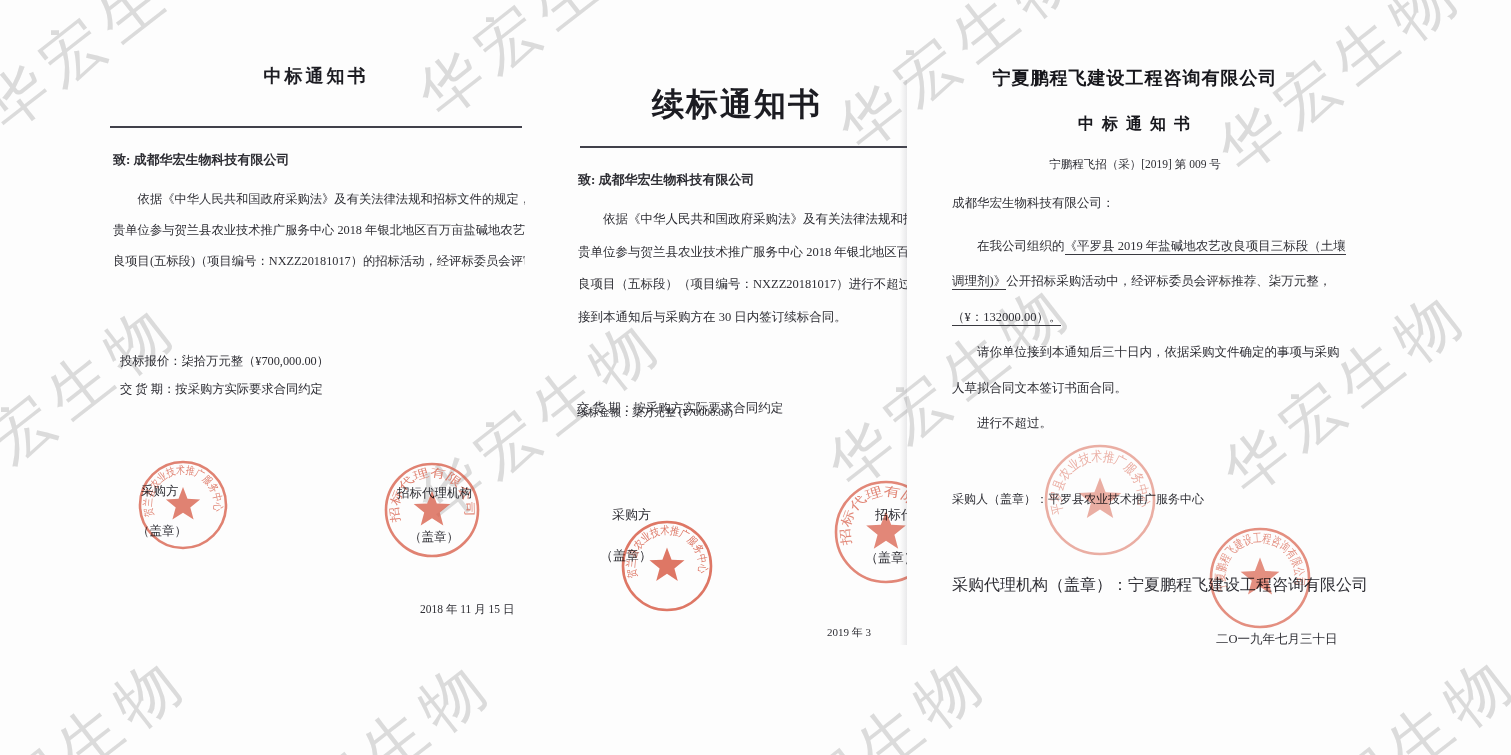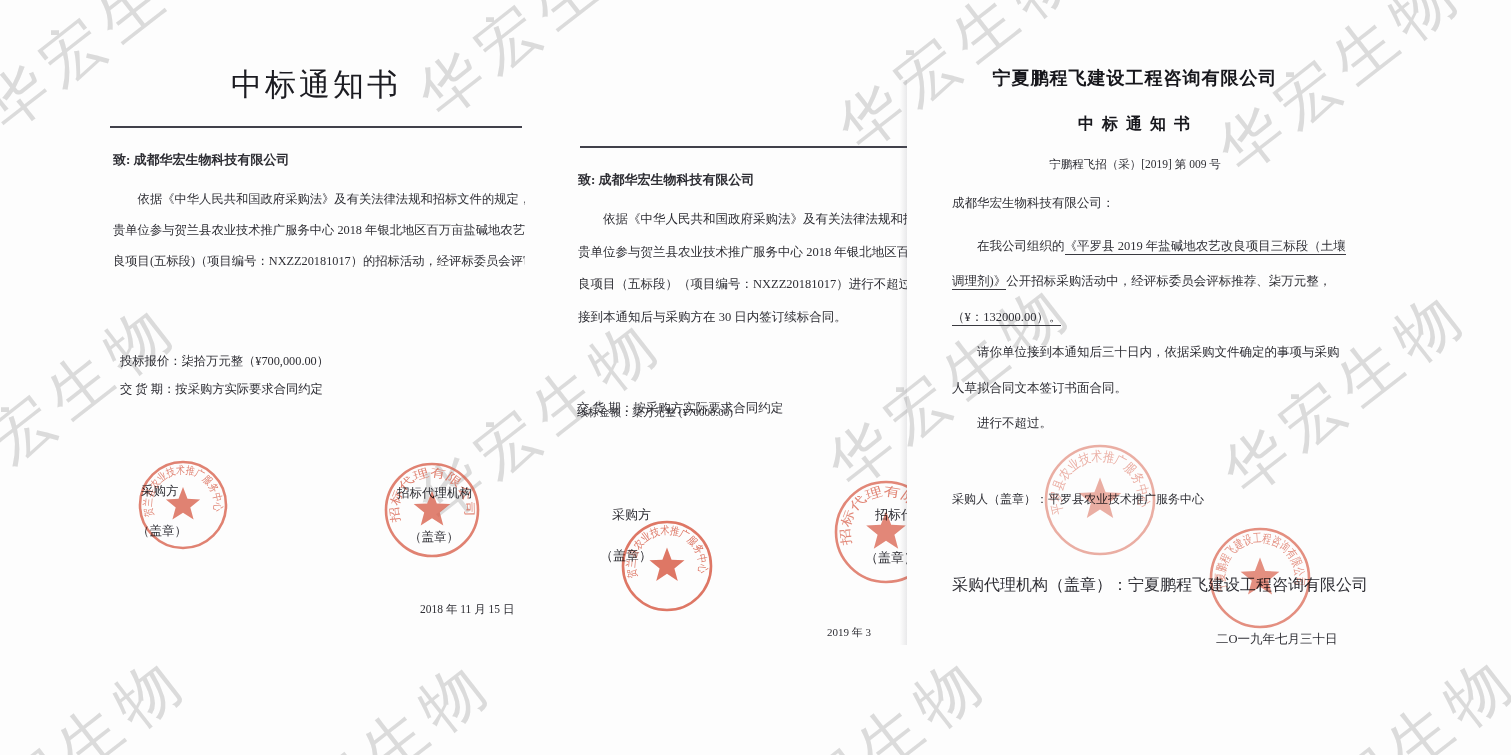--- a/index.html
+++ b/index.html
@@ -20,21 +20,21 @@
   }
   
   .page{position:absolute;top:0;height:755px;overflow:hidden;z-index:1;}
   #page1{left:0;width:525px;}
   #page2{left:530px;width:377px;}
   #page3{left:940px;width:571px;}
   .abs{position:absolute;white-space:nowrap;}
   
   .d1-title{left:110px;top:64px;width:412px;text-align:center;
     font-family:"Liberation Sans","DejaVu Sans",sans-serif;
-    font-weight:400;font-size:31px;letter-spacing:3px;color:#1c1c22;}
+    font-weight:700;font-size:18px;letter-spacing:3px;color:#1c1c22;}
   .d1-rule{left:110px;top:126px;width:412px;height:2px;background:#41414b;}
   .d1-to{left:113px;top:151px;font-size:13px;font-weight:700;}
   .d1-para{left:113px;top:184px;width:412px;font-size:12.3px;line-height:31px;}
   .d1-bid{left:120px;top:353px;font-size:12.3px;}
   .d1-delivery{left:120px;top:381px;font-size:12.3px;}
   .d1-purchaser{left:141px;top:483px;font-size:12.5px;}
   .d1-purchaser-note{left:137px;top:523px;font-size:12.5px;}
   .d1-agency{left:397px;top:485px;font-size:12.5px;}
   .d1-agency-note{left:409px;top:529px;font-size:12.5px;}
   .d1-date{left:420px;top:602px;font-size:11.5px;}
@@ -113,20 +113,21 @@
       </svg>
       <svg width="102" height="102" viewBox="-51 -51 102 102" style="position: absolute; left: 381px; top: 459px; opacity: 0.78; mix-blend-mode: multiply; z-index: 3; pointer-events: none;">
         <circle r="46" fill="none" stroke="#d85f4a" stroke-width="2.6"></circle>
         <polygon points="0.0,-19.2 4.8,-6.6 18.3,-5.9 7.8,2.5 11.3,15.5 0.0,8.2 -11.3,15.5 -7.8,2.5 -18.3,-5.9 -4.8,-6.6" fill="#d85f4a"></polygon>
         <path id="sealpath1" fill="none" d="M -31.6 11.5 A 33.6 33.6 0 1 1 31.6 11.5"></path>
         <text font-size="11.52" fill="#d85f4a"><textPath href="#sealpath1" xlink:href="#sealpath1" textLength="124" lengthAdjust="spacingAndGlyphs">招标代理有限公司</textPath></text>
       </svg>
     </div>
 
   <div class="page" id="page2">
+    <div class="abs d2-title">续标通知书</div>
     <div class="abs d2-rule"></div>
     <div class="abs d2-to">致: 成都华宏生物科技有限公司</div>
     <div class="abs d2-para">
         <div class="tline indent"><span>依据《中华人民共和国政府采购法》及有关法律法规和招</span></div>
         <div class="tline"><span>贵单位参与贺兰县农业技术推广服务中心 2018 年银北地区百万</span></div>
         <div class="tline"><span>良项目（五标段）（项目编号：NXZZ20181017）进行不超过 10%</span></div>
         <div class="tline"><span>接到本通知后与采购方在 30 日内签订续标合同。</span></div>
       </div>
     <div class="abs d2-renewal">续标金额：柒万元整 (¥70000.00)</div>
     <div class="abs d2-delivery">交 货 期：按采购方实际要求合同约定</div>

